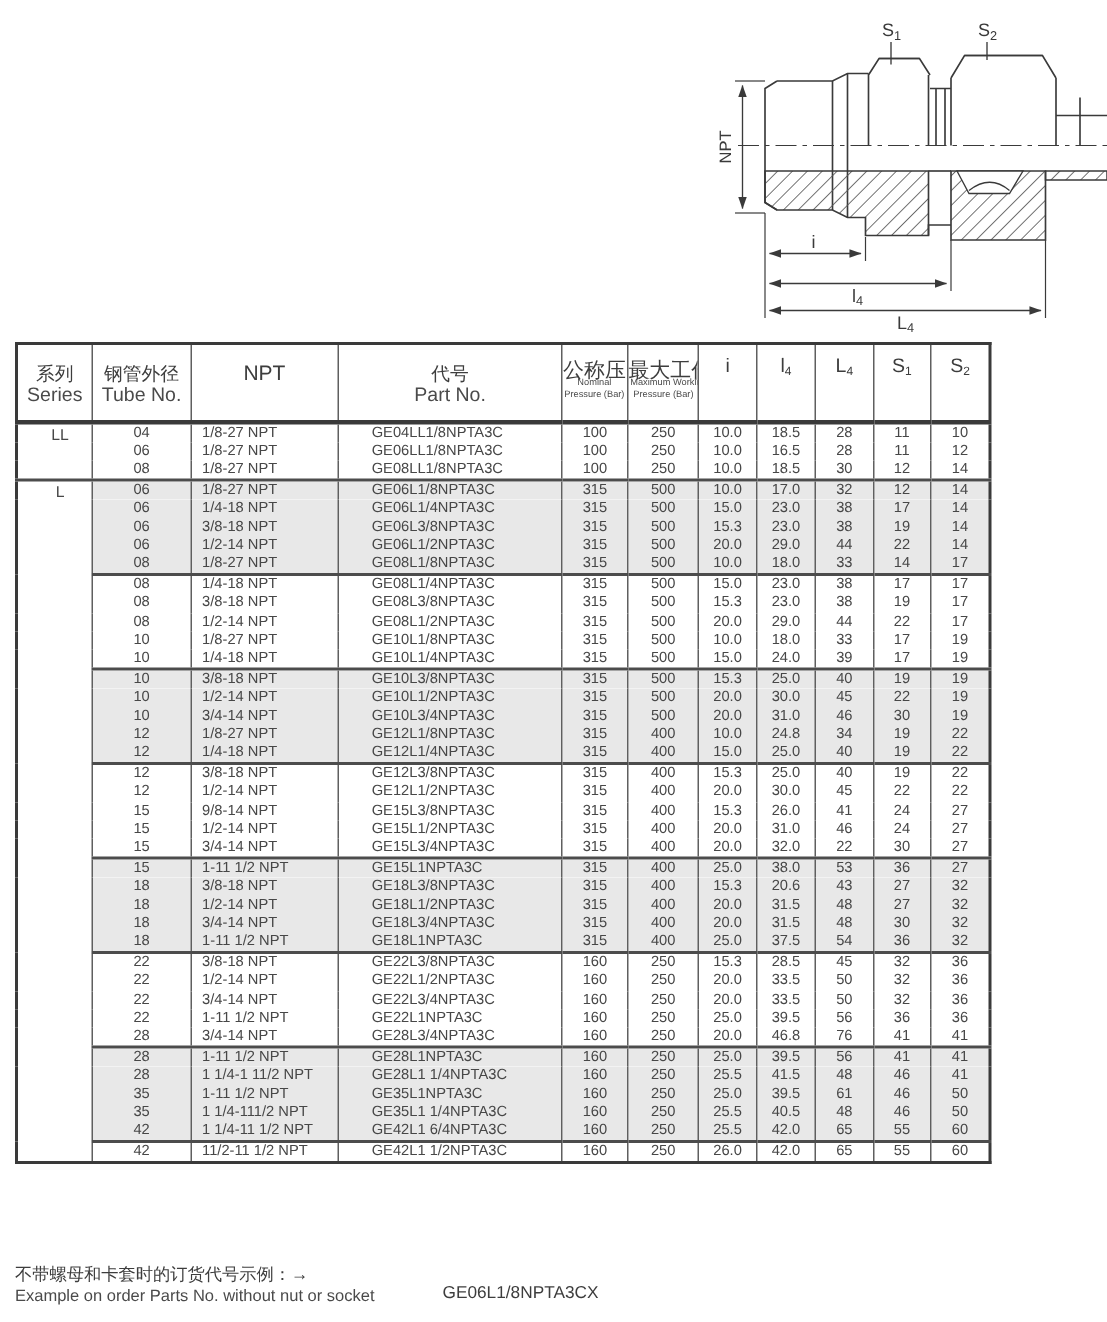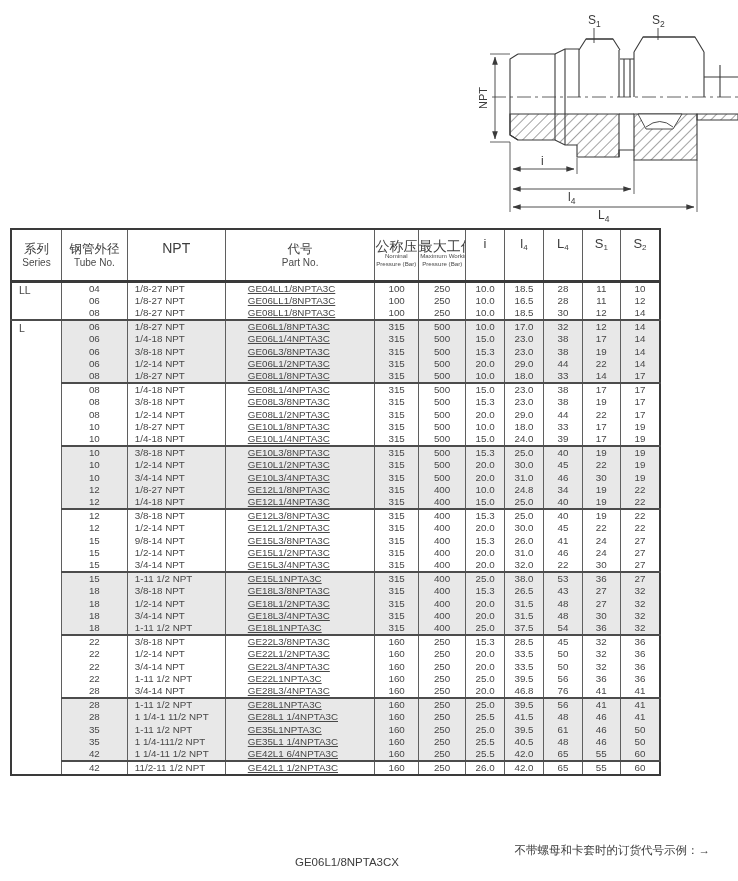--- a/index.html
+++ b/index.html
@@ -22,38 +22,38 @@
   table.parts th,table.parts td{
     border-left:1px solid #5f5f5f;border-right:1px solid #5f5f5f;
     padding:0;overflow:hidden;white-space:nowrap;
   }
   thead tr{height:52px;}
   thead th{
     border-bottom:3px solid #3a3a3a;vertical-align:middle;text-align:center;
     font-weight:normal;background:#fff;
   }
   .h-zh{display:block;font-size:12.5px;line-height:15px;}
-  .h-en{display:block;font-size:10px;line-height:11px;color:#4a4a4a;}
+  .h-en{display:block;font-size:13px;line-height:11px;color:#4a4a4a;}
   .h-zh-sm{display:block;font-size:14px;line-height:11px;}
   .h-en-sm{display:block;font-size:6.5px;line-height:8px;color:#4a4a4a;transform:scale(.95);}
   .h-npt{font-size:14px;}
   .h-dim{font-size:13px;vertical-align:top;padding-top:6px !important;}
   .sub{font-size:8px;vertical-align:-2px;}
 
   tbody td{height:12.2px;font-size:9.8px;line-height:12.2px;color:#474747;background:#fff;}
   tbody td.c{text-align:center;}
   tbody td.l{text-align:left;padding-left:7px;}
-  tbody td.part{padding-left:22px;text-decoration:underline;}
+  tbody td.part{padding-left:22px;}
   tbody tr.shaded td{background:#e8e8e8;}
-  tbody td.series{background:#fff !important;vertical-align:top;text-align:left;
+  tbody td.series{background:#fff !important;vertical-align:top;text-align:center;
     padding:1px 0 0 7px;font-size:10.5px;}
   tbody tr.gstart td{border-top:2px solid #4c4c4c;}
 
   
-  .footer{position:absolute;left:10px;top:843px;width:700px;font-size:11.5px;line-height:14px;text-align:right;}
+  .footer{position:absolute;left:10px;top:843px;width:700px;font-size:11.5px;line-height:14px;}
   .footer .zh{display:inline-block;}
   .footer .example{position:absolute;left:285px;top:12px;}
   .footer .en{display:block;font-size:11px;color:#4a4a4a;}
 </style>
 </head>
 <body>
 
 <div class="page">
 
   <div class="diagram">
@@ -480,21 +480,21 @@
           <td class="c">36</td>
           <td class="c">27</td>
         </tr>
         <tr class="shaded">
           <td class="c">18</td>
           <td class="l">3/8-18 NPT</td>
           <td class="l part">GE18L3/8NPTA3C</td>
           <td class="c">315</td>
           <td class="c">400</td>
           <td class="c">15.3</td>
-          <td class="c">26.5</td>
+          <td class="c">20.6</td>
           <td class="c">43</td>
           <td class="c">27</td>
           <td class="c">32</td>
         </tr>
         <tr class="shaded">
           <td class="c">18</td>
           <td class="l">1/2-14 NPT</td>
           <td class="l part">GE18L1/2NPTA3C</td>
           <td class="c">315</td>
           <td class="c">400</td>
@@ -659,15 +659,16 @@
           <td class="c">65</td>
           <td class="c">55</td>
           <td class="c">60</td>
         </tr>
       </tbody>
   </table>
 
   <div class="footer">
     <span class="zh">不带螺母和卡套时的订货代号示例：→</span>
     <span class="example">GE06L1/8NPTA3CX</span>
+    <span class="en">Example on order Parts No. without nut or socket</span>
   </div>
 
 </div>
 
 </body></html>

